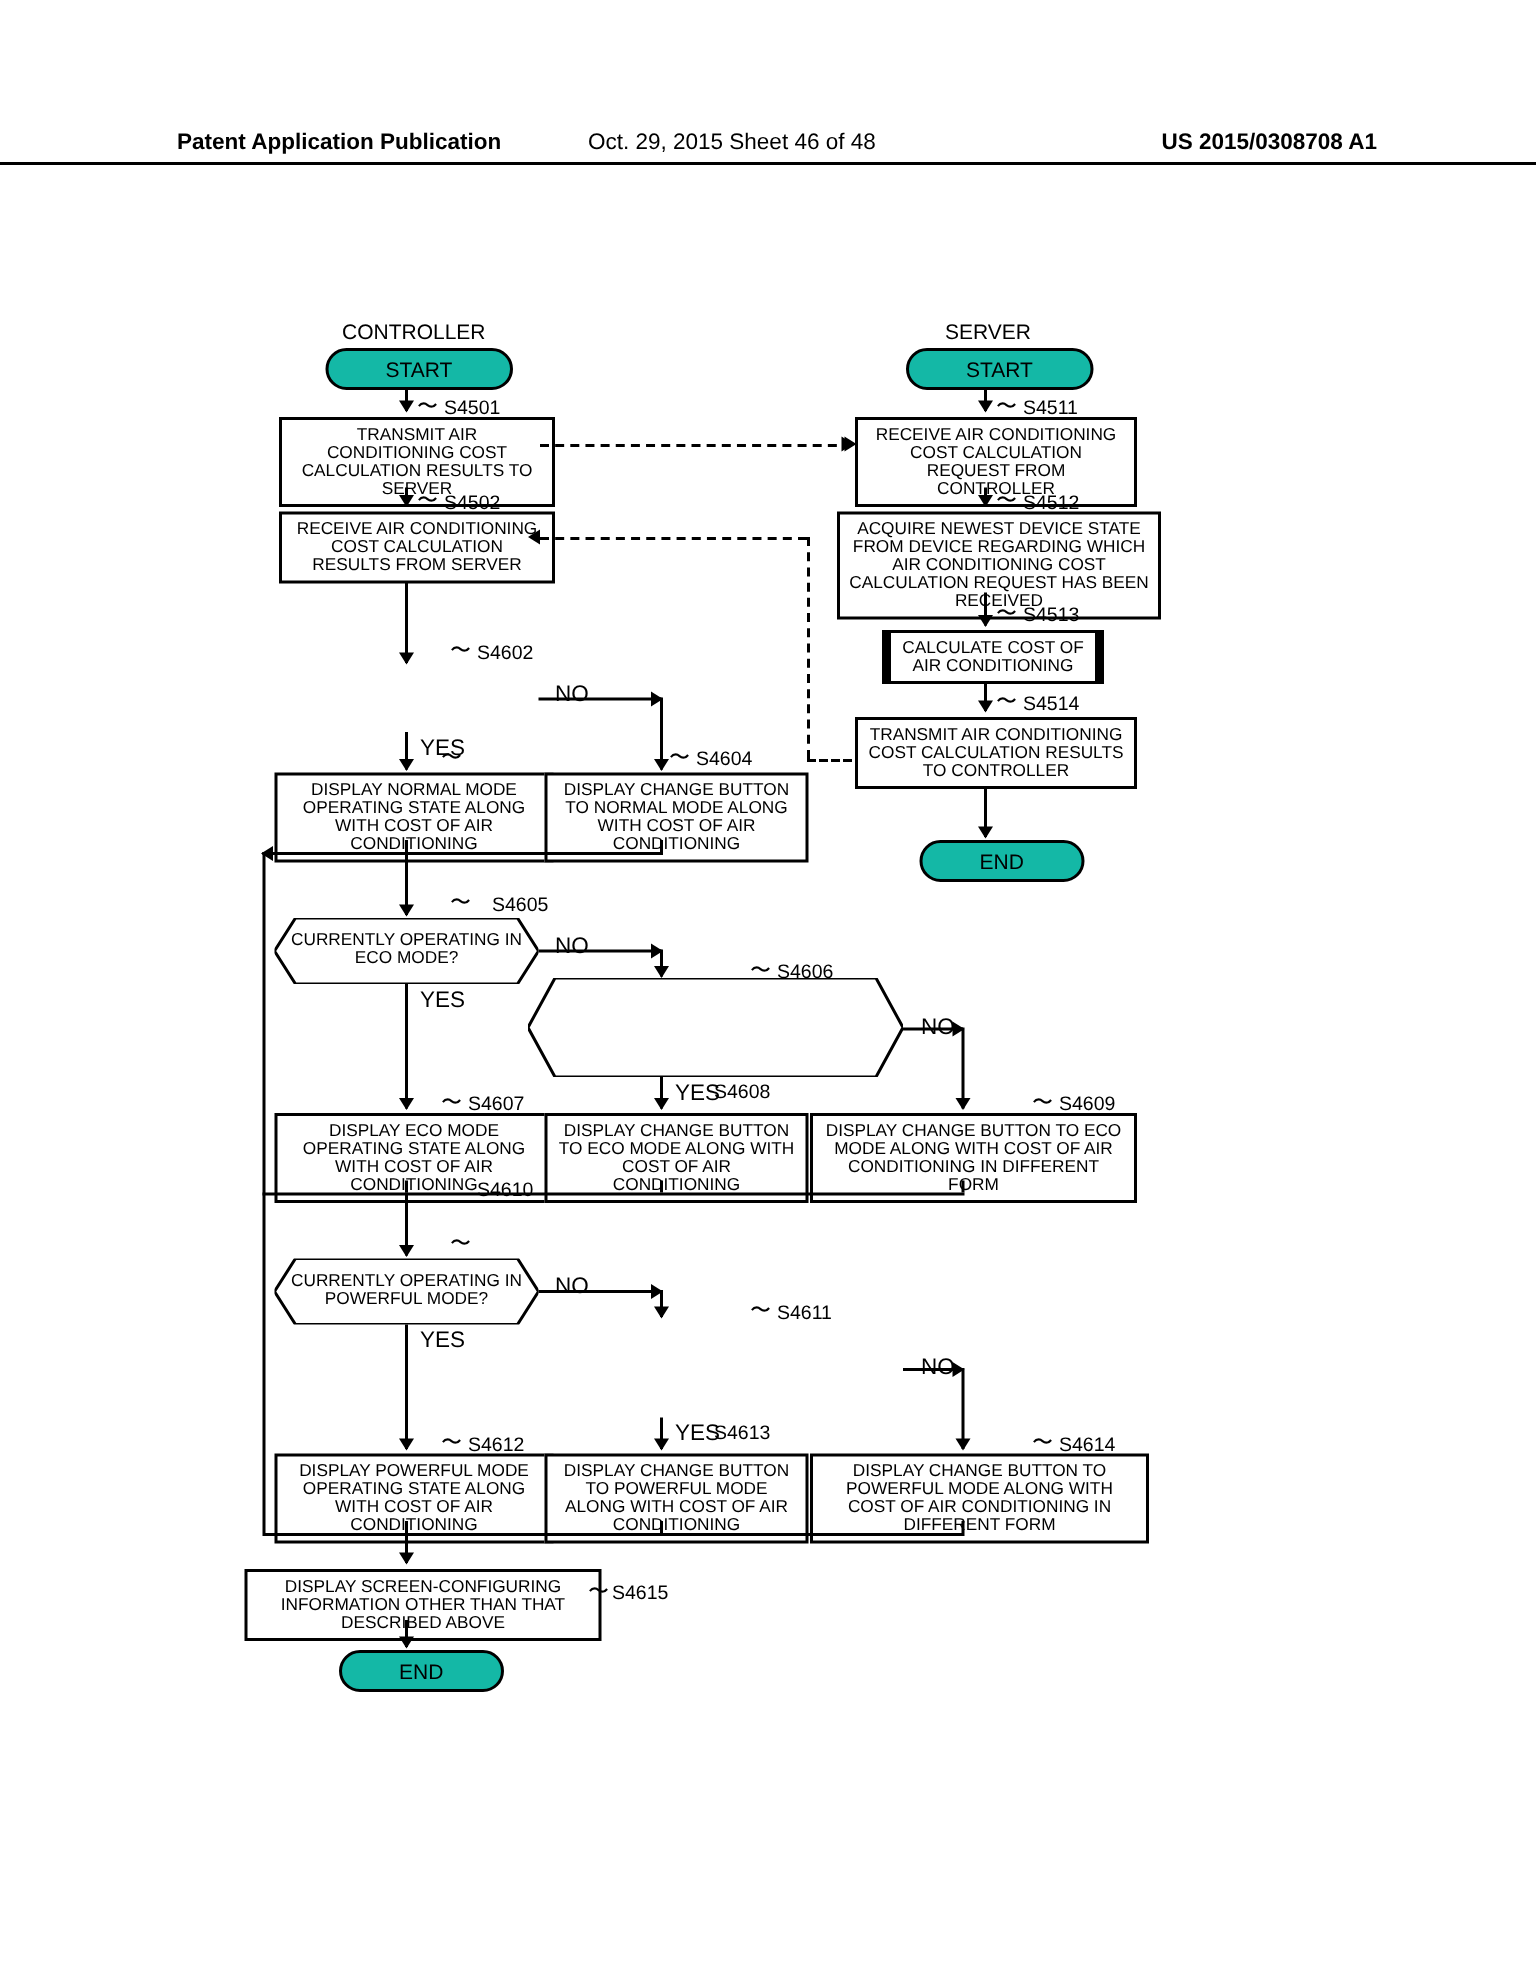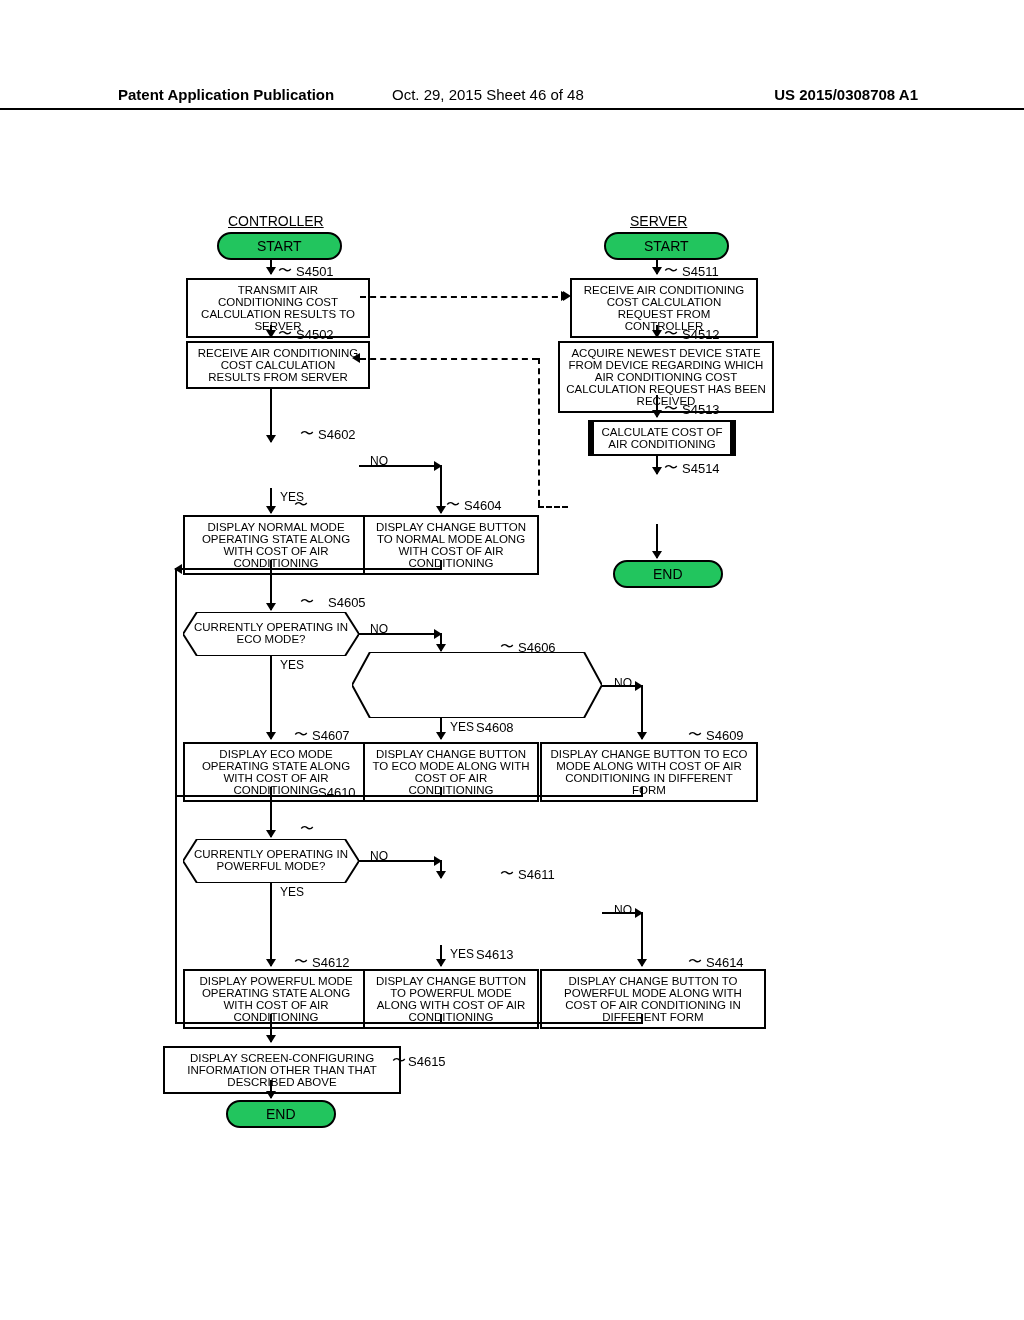--- a/index.html
+++ b/index.html
@@ -2,29 +2,29 @@
 <html><head>
 <meta charset="utf-8">
 <style>
 body{margin:0;font-family:Arial,Helvetica,sans-serif;background:#fff;font-size:11px;color:#000}
 .page{position:relative;width:1024px;height:1320px;margin:0 auto;background:#fff}
 .hdr{position:absolute;top:86px;left:0;right:0;height:22px;border-bottom:2px solid #000}
 .hdr-l{position:absolute;left:118px;top:0;font-weight:bold;font-size:15px}
 .hdr-m{position:absolute;left:392px;top:0;font-size:15px}
 .hdr-r{position:absolute;right:106px;top:0;font-weight:bold;font-size:15px}
 .title{position:absolute;top:186px;left:0;right:0;text-align:center;font-size:24px}
-.col-lbl{position:absolute;text-decoration:underline;font-weight:normal;font-size:14px}
-.term{position:absolute;border:2px solid #000;border-radius:18px;padding:4px 38px;font-size:14px;background:#22c55e;text-align:center}
+.col-lbl{position:absolute;font-weight:normal;font-size:14px}
+.term{position:absolute;border:2px solid #000;border-radius:18px;padding:4px 38px;font-size:14px;background:#14b8a6;text-align:center}
 .proc{position:absolute;border:2px solid #000;text-align:center;line-height:1.05;padding:4px 6px;background:#fff;font-size:11.5px}
 .proc.dbl{border-left-width:6px;border-right-width:6px}
 .dec{position:absolute;text-align:center;font-size:11.5px;line-height:1.05}
 .dec svg{position:absolute;left:0;top:0}
 .dec .dt{position:absolute;left:0;right:0;text-align:center}
 .slabel{position:absolute;font-size:13px}
-.yn{position:absolute;font-size:12px}
+.yn{position:absolute;font-size:15px}
 .arr{position:absolute;background:#000}
 .arr.v{width:2px}
 .arr.h{height:2px}
 .arr:after{content:"";position:absolute;width:0;height:0}
 .arr.v.dn:after{left:-4px;bottom:-1px;border-left:5px solid transparent;border-right:5px solid transparent;border-top:8px solid #000}
 .arr.h.rt:after{right:-1px;top:-4px;border-top:5px solid transparent;border-bottom:5px solid transparent;border-left:8px solid #000}
 .arr.h.lt:after{left:-1px;top:-4px;border-top:5px solid transparent;border-bottom:5px solid transparent;border-right:8px solid #000}
 .dash{position:absolute;border-top:2px dashed #000;height:0}
 .tilde{position:absolute;font-size:14px}
 </style>
@@ -168,20 +168,21 @@
 <span class="tilde" style="left:664px;top:325px">〜</span>
     <span class="slabel" style="left:682px;top:327px">S4512</span>
 <div class="proc" style="left:558px;top:341px;width:200px">ACQUIRE NEWEST DEVICE STATE FROM DEVICE REGARDING WHICH AIR CONDITIONING COST CALCULATION REQUEST HAS BEEN RECEIVED</div>
 <div class="arr v dn" style="left:656px;top:395px;height:22px"></div>
 <span class="tilde" style="left:664px;top:400px">〜</span>
     <span class="slabel" style="left:682px;top:402px">S4513</span>
 <div class="proc dbl" style="left:588px;top:420px;width:124px">CALCULATE COST OF AIR CONDITIONING</div>
 <div class="arr v dn" style="left:656px;top:456px;height:18px"></div>
 <span class="tilde" style="left:664px;top:459px">〜</span>
     <span class="slabel" style="left:682px;top:461px">S4514</span>
+<div class="proc" style="left:570px;top:478px;width:172px">TRANSMIT AIR CONDITIONING COST CALCULATION RESULTS TO CONTROLLER</div>
 <div class="arr v dn" style="left:656px;top:524px;height:34px"></div>
 <div class="term" style="left:613px;top:560px">END</div>
 
 <div class="dash" style="left:360px;top:296px;width:208px"></div>
 <div class="arr h rt" style="left:560px;top:295px;width:10px;background:transparent"></div>
 <div style="position:absolute;left:561px;top:291px;width:0;height:0;border-top:5px solid transparent;border-bottom:5px solid transparent;border-left:8px solid #000"></div>
 <div class="dash" style="left:360px;top:358px;width:178px"></div>
 <div style="position:absolute;left:538px;top:358px;height:148px;border-left:2px dashed #000"></div>
 <div class="dash" style="left:538px;top:506px;width:30px"></div>
 <div style="position:absolute;left:352px;top:353px;width:0;height:0;border-top:5px solid transparent;border-bottom:5px solid transparent;border-right:8px solid #000"></div>

